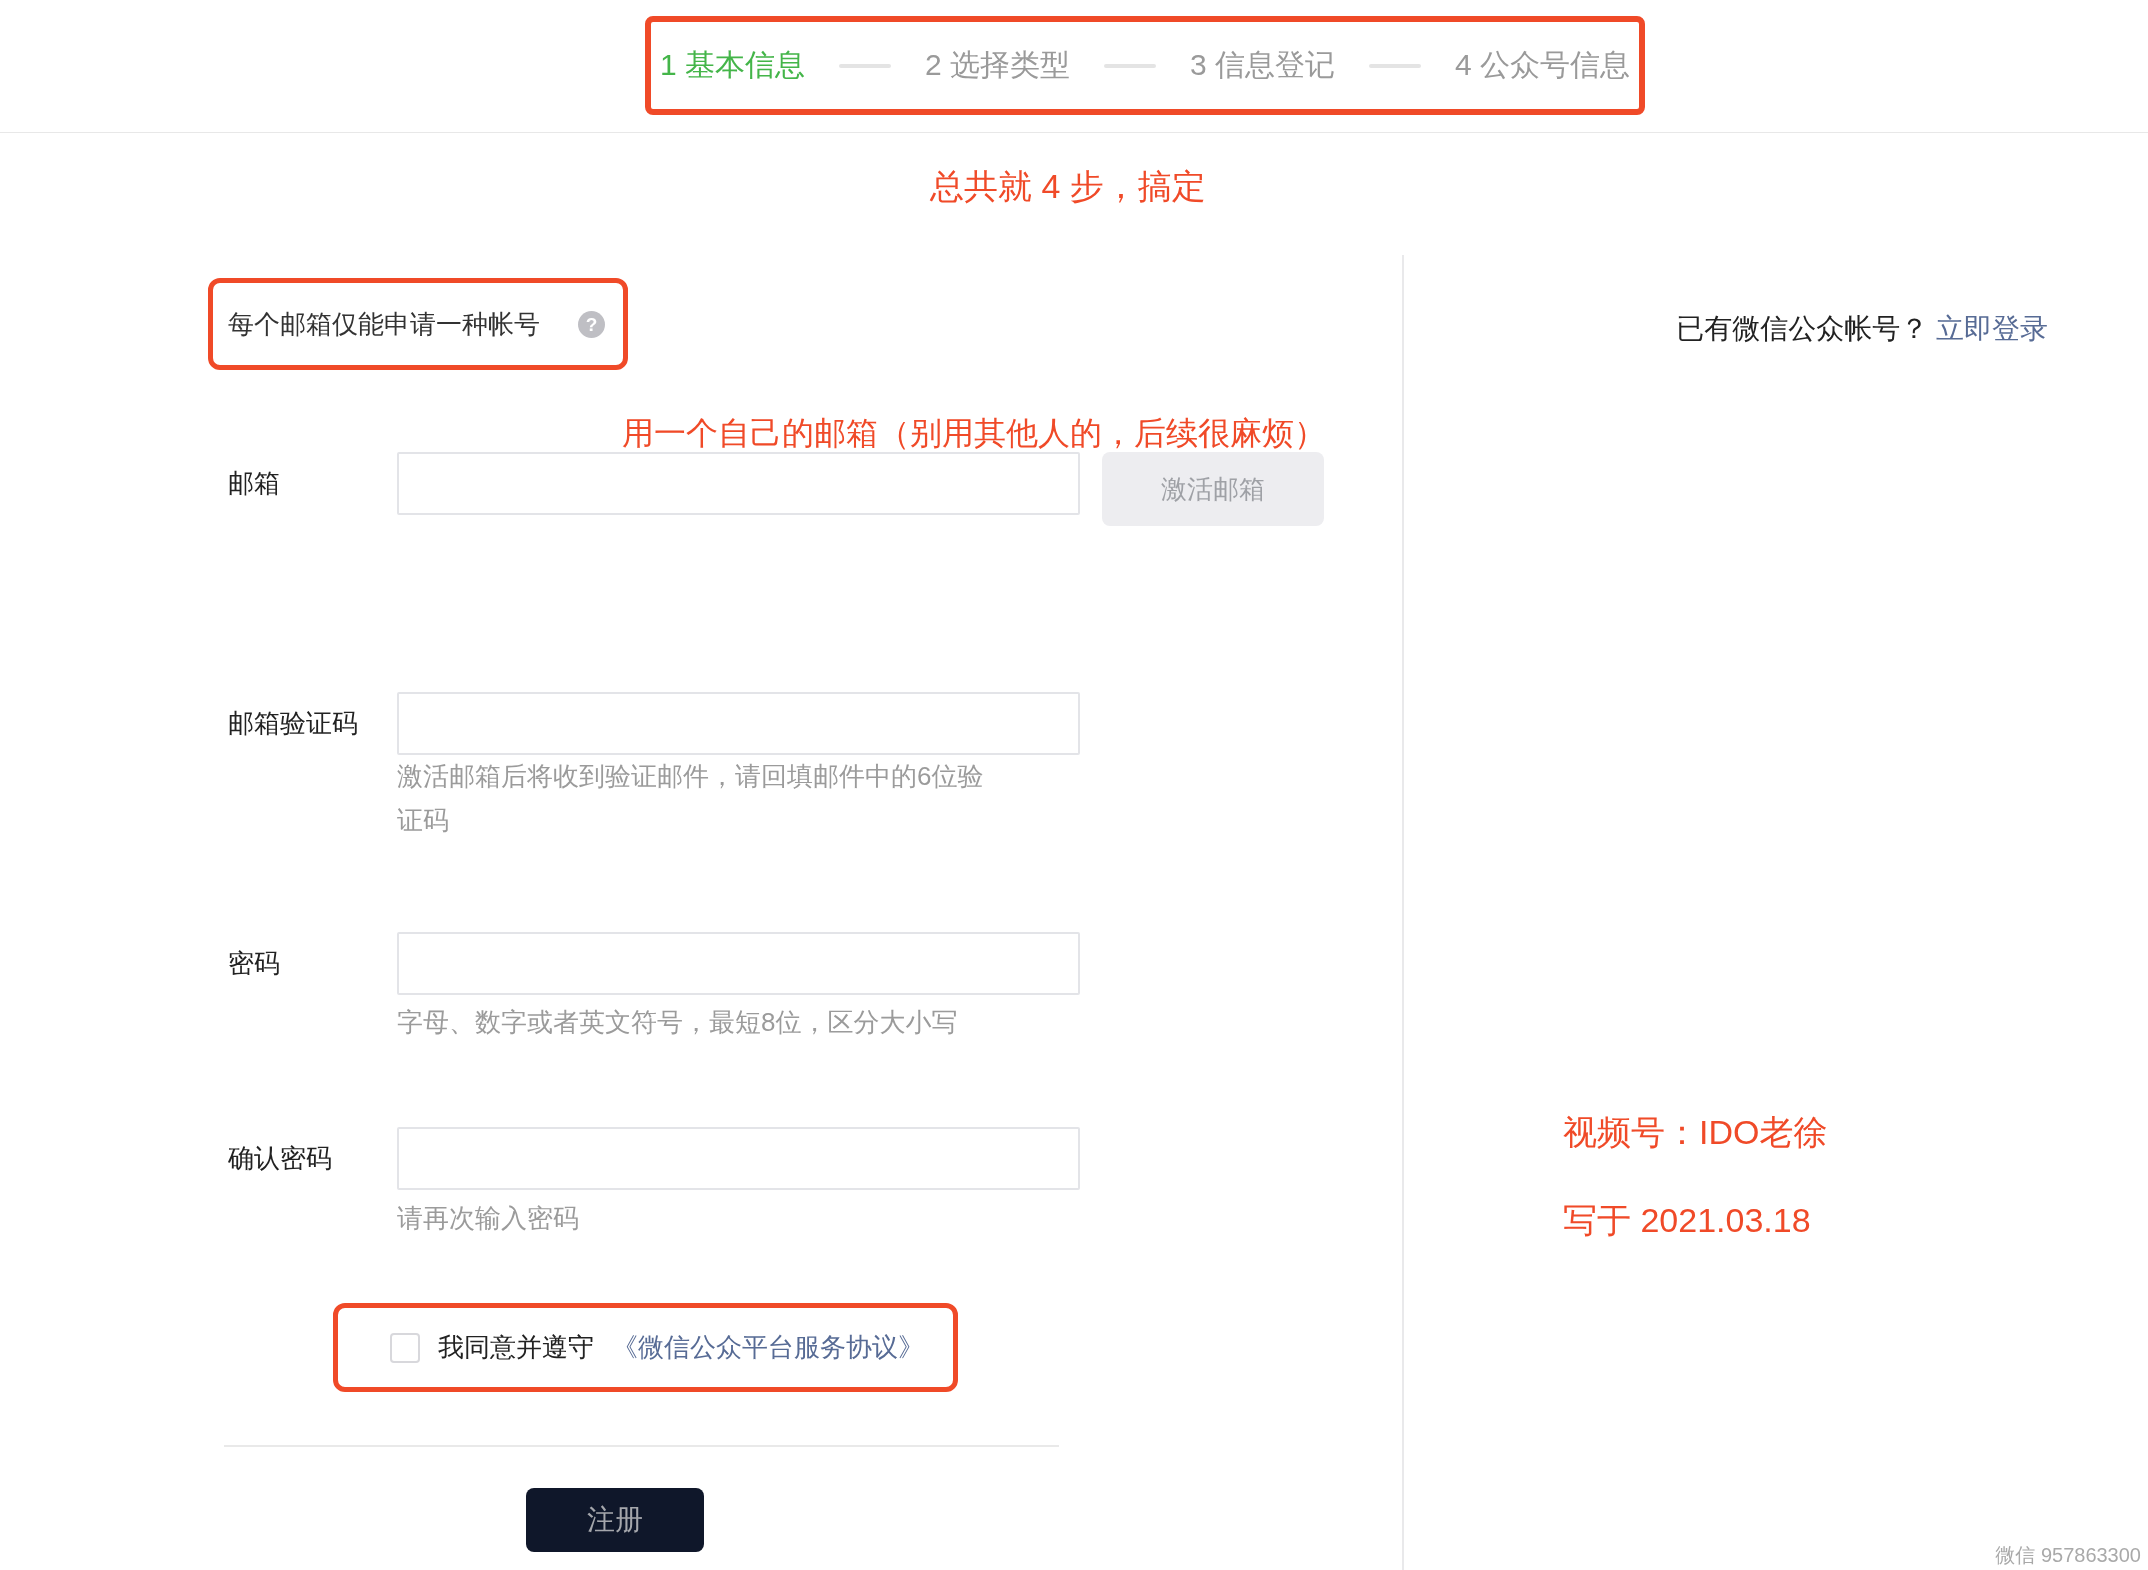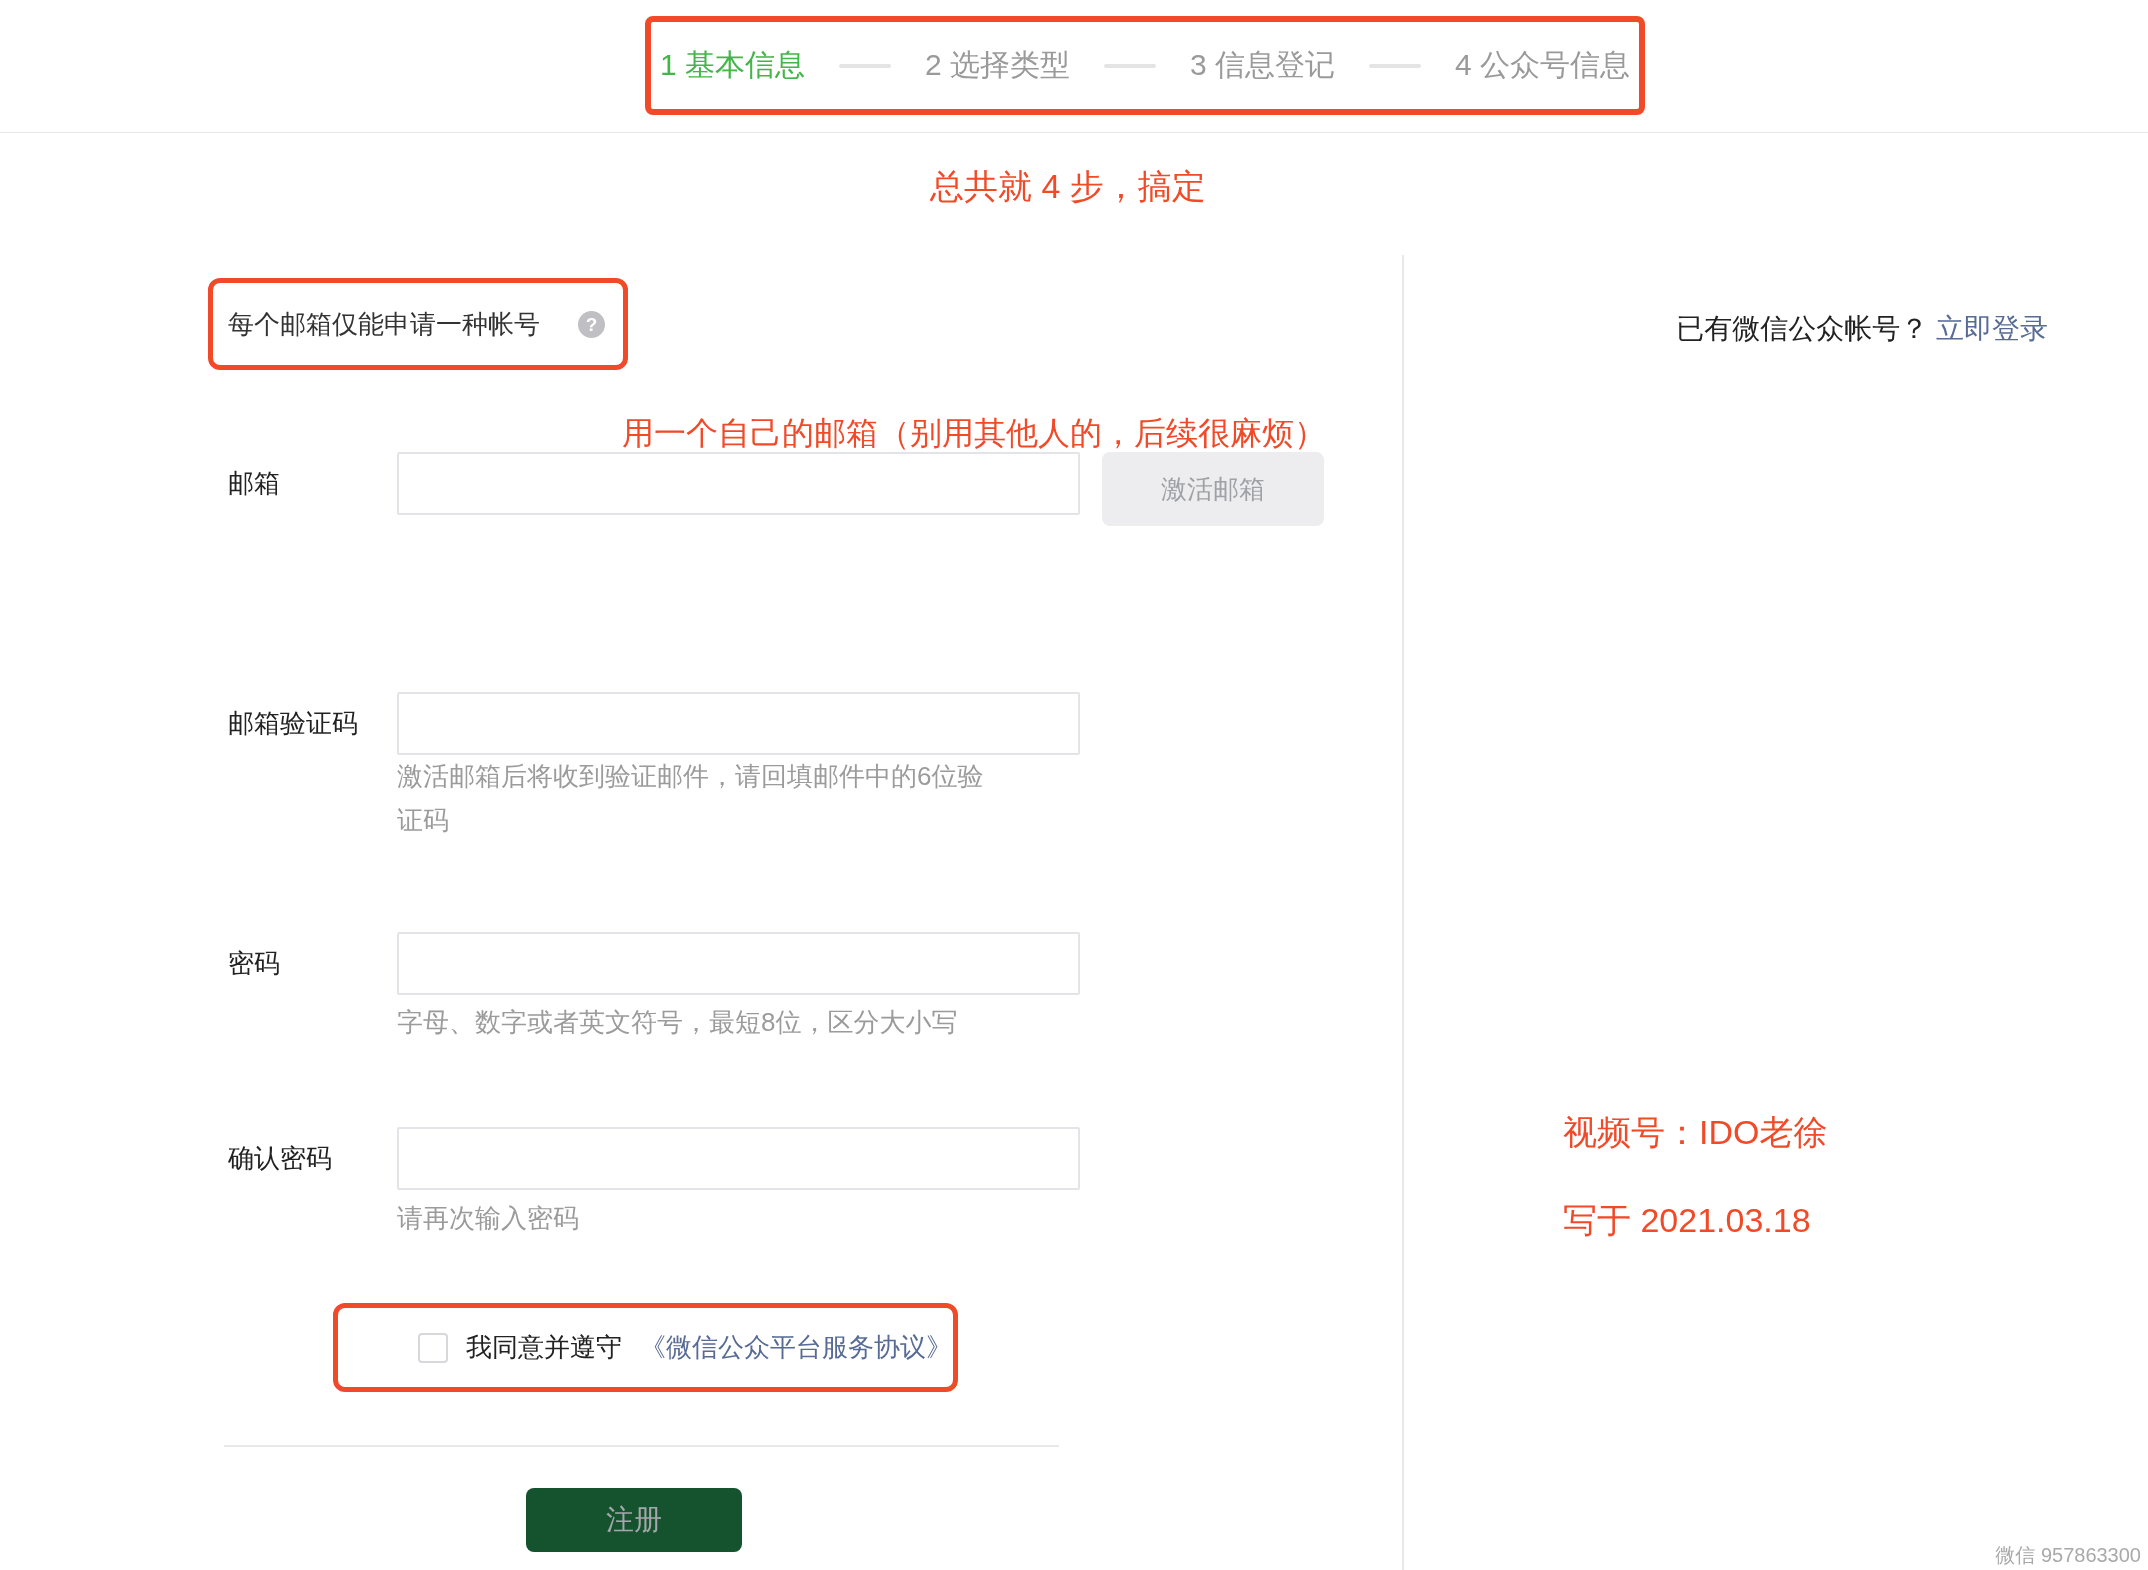--- a/index.html
+++ b/index.html
@@ -39,28 +39,28 @@
   .f-input { position:absolute; left:397px; width:683px; height:63px; border:2px solid #e3e4e8;
              background:#fff; border-radius:2px; font-size:26px; padding:0 14px; color:#222; outline:none; }
   .f-help { position:absolute; left:397px; font-size:26px; line-height:44px; color:#9b9b9b; white-space:nowrap; }
   .activate-btn { position:absolute; left:1102px; top:452px; width:222px; height:74px;
                   background:#ededf0; border:none; border-radius:8px; font-size:26px; color:#9fa1a6;
                   font-family:inherit; }
 
   
   .agree-box { position:absolute; left:333px; top:1303px; width:625px; height:89px;
                border:5px solid #f04a28; border-radius:12px;
-               display:flex; align-items:center; padding-left:80px; gap:18px; }
+               display:flex; align-items:center; padding-left:52px; gap:18px; }
   .checkbox { width:30px; height:30px; border:2px solid #d8d8dc; border-radius:4px; background:#fff; flex:0 0 auto; }
   .agree-text { font-size:26px; color:#222; white-space:nowrap; }
   .agree-link { font-size:26px; color:#576b95; text-decoration:none; white-space:nowrap; }
 
   .divider { position:absolute; left:224px; top:1445px; width:835px; height:2px; background:#e9e9e9; }
-  .submit-btn { position:absolute; left:526px; top:1488px; width:216px; height:64px;
-                background:#14532d; border:none; border-radius:8px; font-size:28px; color:#a5a7ac;
+  .submit-btn { position:absolute; left:526px; top:1488px; width:178px; height:64px;
+                background:#0f172a; border:none; border-radius:8px; font-size:28px; color:#a5a7ac;
                 font-family:inherit; }
 
   
   .v-divider { position:absolute; left:1402px; top:255px; width:2px; height:1315px; background:#e9e9eb; }
   .login-line { position:absolute; right:100px; top:310px; font-size:28px; color:#222; white-space:nowrap; }
   .login-link { color:#576b95; text-decoration:none; }
   .watermark { position:absolute; right:7px; top:1542px; font-size:20px; color:#a9a9a9; white-space:nowrap; }
 </style>
 </head>
 <body>

